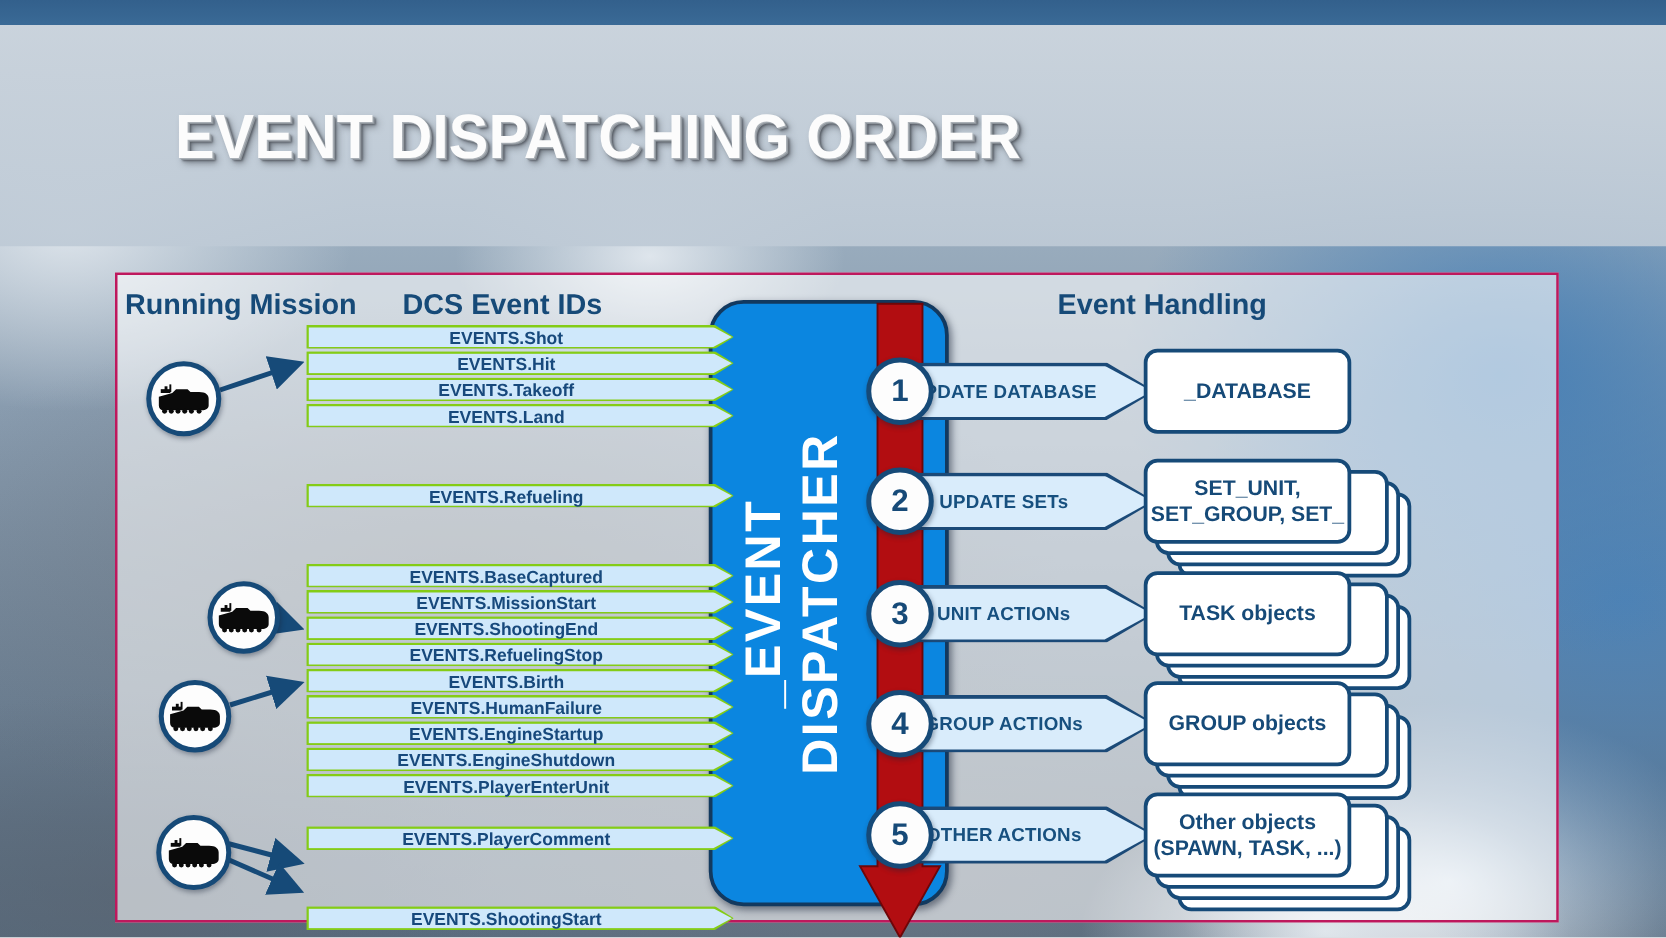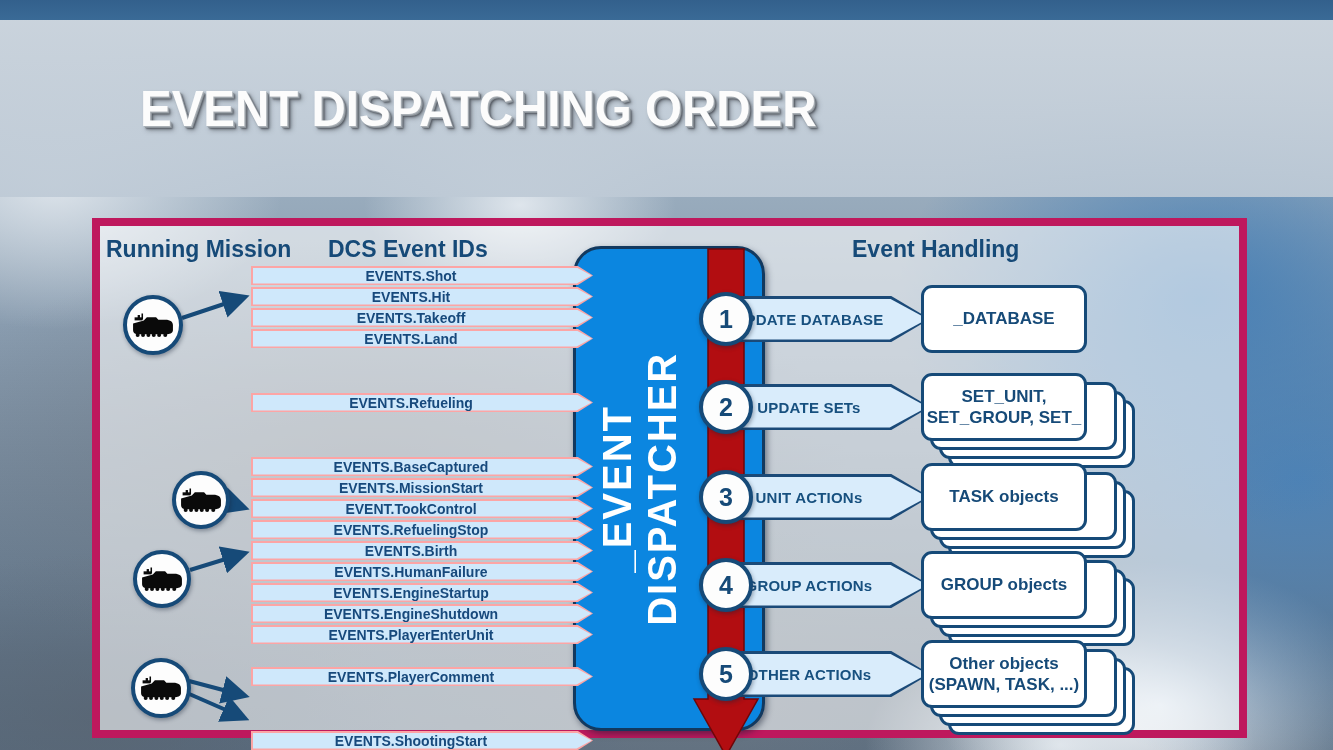--- a/index.html
+++ b/index.html
@@ -25,38 +25,38 @@
   .top-band { position:absolute; left:0; top:0; width:1333px; height:20px;
     background:linear-gradient(180deg,#33608c,#3a6a96); }
   .title-band { position:absolute; left:0; top:20px; width:1333px; height:177px;
     background:linear-gradient(180deg, rgba(203,212,221,.96), rgba(190,202,214,.92)); }
   .slide-title { position:absolute; left:140px; top:80px; font-size:50px; font-weight:bold;
     color:#fcfcfc; letter-spacing:0px; transform:scaleX(.95); transform-origin:left center; white-space:nowrap;
     text-shadow: 1px 1px 0 #aab0b6, 2px 2px 0 #8d949b, 3px 3px 2px rgba(75,80,88,.85), 4px 4px 6px rgba(60,65,72,.55); }
 
   
   .panel { position:absolute; left:92px; top:218px; width:1155px; height:520px;
-    border:8px solid #be185d; background:rgba(255,255,255,.58); }
+    border:2px solid #be185d; background:rgba(255,255,255,.58); }
   .hdr { position:absolute; top:10px; font-size:23px; font-weight:bold; color:#164a78; white-space:nowrap; }
   .hdr-left { left:6px; } .hdr-mid { left:228px; } .hdr-right { left:752px; }
 
   
   .connectors { position:absolute; left:0; top:0; width:1155px; height:520px; overflow:visible; pointer-events:none; }
 
   
   .unit { position:absolute; width:60px; height:60px; border-radius:50%;
     background:#fdfdfd; border:4px solid #164a78; display:flex; align-items:center; justify-content:center;
     box-shadow:1px 2px 4px rgba(25,35,55,.4); z-index:4; }
   .unit svg { width:46px; height:30px; }
 
   
   .egroup { position:absolute; left:151px; width:342px; display:flex; flex-direction:column; gap:2px; z-index:6; }
   .evt { position:relative; width:342px; height:19px;
     clip-path:polygon(0 0, 95.6% 0, 100% 50%, 95.6% 100%, 0 100%);
-    background:#fca5a5; filter:drop-shadow(1px 2px 1px rgba(25,35,60,.45)); }
+    background:#84cc16; filter:drop-shadow(1px 2px 1px rgba(25,35,60,.45)); }
   .evt::before { content:""; position:absolute; inset:1.5px;
     clip-path:polygon(0 0, 95.6% 0, 100% 50%, 95.6% 100%, 0 100%); background:#cfe8fb; }
   .evt span { position:absolute; inset:0; padding-right:22px; display:flex; align-items:center; justify-content:center;
     font-size:14px; font-weight:bold; color:#17497c; z-index:1; }
 
   
   .dispatcher { position:absolute; left:473px; top:20px; width:192px; height:485px;
     background:#0b86e0; border:3px solid #12395f; border-radius:28px;
     box-shadow:2px 3px 6px rgba(20,30,50,.5); z-index:5; }
   .red-arrow { position:absolute; left:0; top:0; width:1155px; height:545px; overflow:visible; pointer-events:none; z-index:7; }
@@ -201,21 +201,21 @@
         </div>
     </div>
     <div class="egroup" style="top:231px;">
       <div class="evt">
           <span>EVENTS.BaseCaptured</span>
         </div>
       <div class="evt">
           <span>EVENTS.MissionStart</span>
         </div>
       <div class="evt">
-          <span>EVENT.TookControl</span>
+          <span>EVENTS.ShootingEnd</span>
         </div>
       <div class="evt">
           <span>EVENTS.RefuelingStop</span>
         </div>
       <div class="evt">
           <span>EVENTS.Birth</span>
         </div>
       <div class="evt">
           <span>EVENTS.HumanFailure</span>
         </div>

